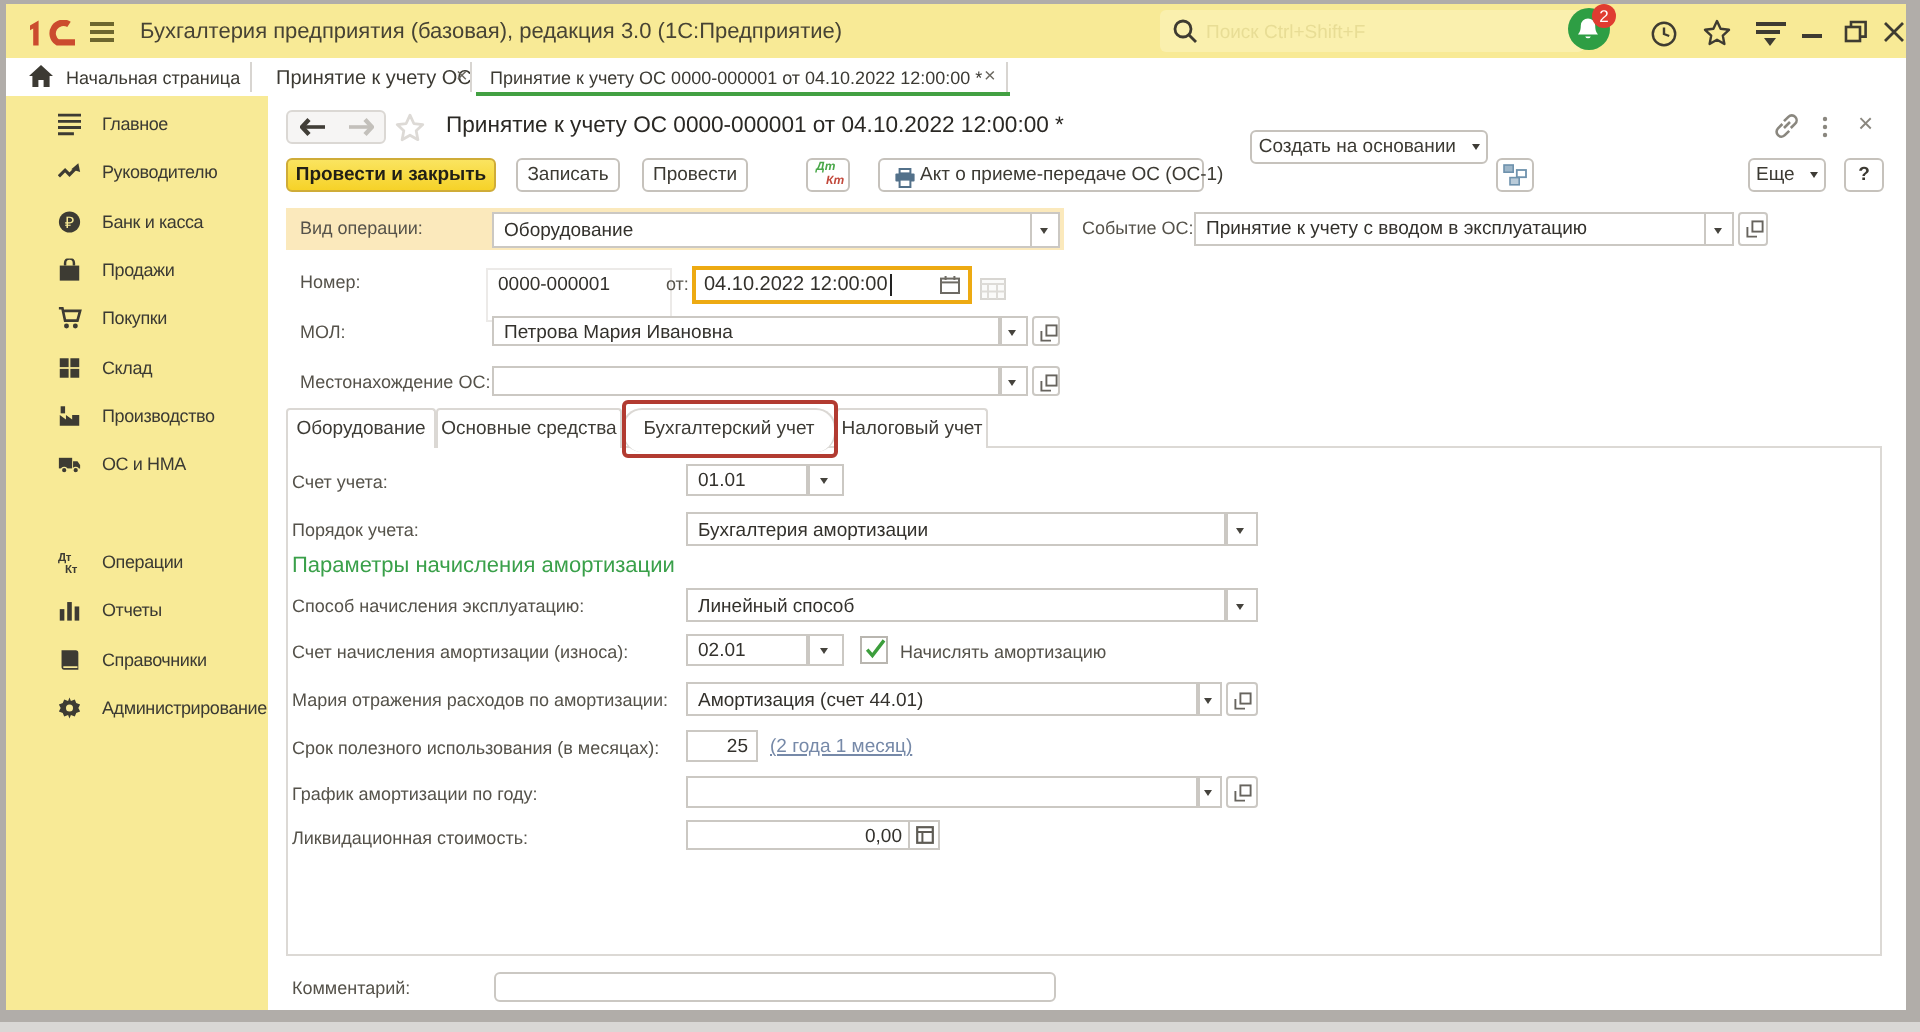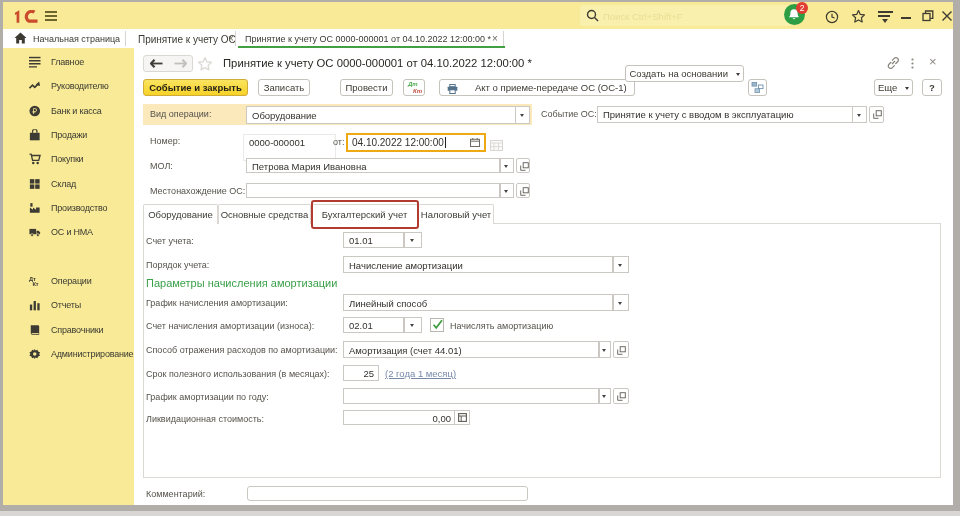--- a/index.html
+++ b/index.html
@@ -30,20 +30,21 @@
 <div class="abs" id="titlebar" style="left:3px; top:2px; width:950px; height:27px; background:#f8ea96;">
   <svg class="abs" style="left:12px; top:8px;" width="23" height="13" viewBox="0 0 23 13">
       <path d="M0 2.8 L4.3 0.2 L4.3 12.8 L1.6 12.8 L1.6 4.2 L0 5.1 Z" fill="#cb4b2e"></path>
       <path d="M19.5 2.2 A5.3 5.3 0 1 0 13.8 11.2 L22.5 11.2" fill="none" stroke="#cb4b2e" stroke-width="3.2"></path>
     </svg>
   <div class="abs" style="left:42px; top:9px; width:12px; height:11px;">
     <div style="height:2px; background:#6d662e; margin-bottom:2px;"></div>
     <div style="height:2px; background:#6d662e; margin-bottom:2px;"></div>
     <div style="height:2px; background:#6d662e;"></div>
   </div>
+  <div class="abs" style="left:67px; top:8px; font-size:11px; color:#474334;">Бухгалтерия предприятия (базовая), редакция 3.0  (1С:Предприятие)</div>
 
   <div class="abs" style="left:577px; top:3px; width:212px; height:21px; background:#faf0ae; border-radius:3px;"></div>
   <svg class="abs" style="left:583px; top:7px;" width="13" height="13" viewBox="0 0 13 13">
       <circle cx="5.5" cy="5.5" r="4" fill="none" stroke="#3e3b31" stroke-width="1.4"></circle>
       <line x1="8.5" y1="8.5" x2="12" y2="12" stroke="#3e3b31" stroke-width="1.4"></line>
     </svg>
   <div class="abs" style="left:600px; top:9px; font-size:9.5px; color:#e8dd95;">Поиск Ctrl+Shift+F</div>
 
   <div class="abs" style="left:781px; top:2px; width:21px; height:21px; border-radius:50%; background:#2e9e44;"></div>
   <svg class="abs" style="left:784px; top:5px;" width="14" height="15" viewBox="0 0 14 15">
@@ -196,28 +197,28 @@
   <svg class="abs" style="left:753px; top:9px;" width="13" height="12" viewBox="0 0 13 12">
       <path d="M5 7 L8 4 M4.2 5 L2 7.2 a2.4 2.4 0 0 0 3.4 3.4 L7.6 8.4 M8.4 7 L10.6 4.8 A2.4 2.4 0 0 0 7.2 1.4 L5 3.6" fill="none" stroke="#8a877f" stroke-width="1.3"></path>
     </svg>
   <svg class="abs" style="left:777px; top:10px;" width="3" height="11" viewBox="0 0 3 11">
       <circle cx="1.5" cy="1.5" r="1.1" fill="#8a877f"></circle>
       <circle cx="1.5" cy="5.5" r="1.1" fill="#8a877f"></circle>
       <circle cx="1.5" cy="9.5" r="1.1" fill="#8a877f"></circle>
     </svg>
   <div class="abs" style="left:795px; top:6px; font-size:13px; color:#8a877f;">×</div>
 
-  <div class="tbtn" style="left:9px; top:31px; width:105px; background:linear-gradient(#fae460,#f6d228); border-color:#cfac38; font-weight:bold; color:#211f16;">Событие и закрыть</div>
+  <div class="tbtn" style="left:9px; top:31px; width:105px; background:linear-gradient(#fae460,#f6d228); border-color:#cfac38; font-weight:bold; color:#211f16;">Провести и закрыть</div>
   <div class="tbtn" style="left:124px; top:31px; width:52px;">Записать</div>
-  <div class="tbtn" style="left:206px; top:31px; width:53px;">Провести</div>
+  <div class="tbtn" style="left:187px; top:31px; width:53px;">Провести</div>
   <div class="tbtn" style="left:269px; top:31px; width:22px;">
       <span style="position:absolute;left:4px;top:1px;font-size:6px;font-style:italic;font-weight:bold;color:#4aa84a;line-height:7px;">Дт</span>
       <span style="position:absolute;left:9px;top:8px;font-size:6px;font-style:italic;font-weight:bold;color:#c2493c;line-height:7px;">Кт</span>
     </div>
-  <div class="tbtn" style="left:305px; top:31px; width:196px; text-align:left; padding-left:35px;">Акт о приеме-передаче ОС (ОС-1)</div>
+  <div class="tbtn" style="left:305px; top:31px; width:163px; text-align:left; padding-left:20px;">Акт о приеме-передаче ОС (ОС-1)</div>
   <svg class="abs" style="left:313px; top:36px;" width="11" height="10" viewBox="0 0 11 10">
       <rect x="2.8" y="0.5" width="5.4" height="2.2" fill="none" stroke="#53718a" stroke-width="1"></rect>
       <rect x="0.7" y="2.7" width="9.6" height="4" fill="#53718a" rx="0.5"></rect>
       <rect x="2.8" y="5.8" width="5.4" height="3.7" fill="#fff" stroke="#53718a" stroke-width="1"></rect>
     </svg>
   <div class="tbtn" style="left:491px; top:17px; width:119px;">Создать на основании <span style="display:inline-block; width:0; height:0; border-left:2.8px solid transparent; border-right:2.8px solid transparent; border-top:3.8px solid #3e3c36; margin-left:5px; vertical-align:1px;"></span></div>
   <div class="tbtn" style="left:614px; top:31px; width:19px;"></div>
   <svg class="abs" style="left:617px; top:34px;" width="13" height="11" viewBox="0 0 13 11">
       <rect x="1" y="0.5" width="4.6" height="3.6" fill="#9db6c9" stroke="#6e92ad" stroke-width="0.8"></rect>
       <rect x="7.4" y="3" width="4.6" height="3.6" fill="none" stroke="#6e92ad" stroke-width="0.9"></rect>
@@ -281,51 +282,51 @@
   <div class="ob" style="left:382px; top:135px; width:14px; height:15px;">
       <svg style="position:absolute;left:2.5px;top:2.5px;" width="9" height="9" viewBox="0 0 9 9">
         <rect x="3.2" y="0.7" width="5.1" height="5.1" fill="none" stroke="#67645e" stroke-width="0.95"></rect>
         <path d="M5.5 8.3 H0.7 V3.5" fill="none" stroke="#67645e" stroke-width="0.95"></path>
       </svg>
     </div>
 
   <div class="abs" style="left:9px; top:175px; width:798px; height:255px; border:1px solid #dcd9d5; background:#fff;"></div>
   <div class="itab" style="left:9px; width:75px;">Оборудование</div>
   <div class="itab" style="left:84px; width:93px;">Основные средства</div>
-  <div class="itab" style="left:177px; width:107px; height:22px; z-index:3;">Бухгалтерский учет</div>
+  <div class="itab" style="left:177px; width:107px; height:22px; z-index:3;border-radius:10px;">Бухгалтерский учет</div>
   <div class="itab" style="left:284px; width:76px;">Налоговый учет</div>
   <div class="abs" style="left:177px; top:152px; width:108px; height:29px; border:2px solid #b23b31; border-radius:3px; z-index:4;"></div>
 
   <div class="abs lbl" style="left:12px; top:188px;">Счет учета:</div>
   <div class="inp" style="left:209px; top:184px; width:61px; height:16px;">
       <span class="val" style="position:absolute; left:5px; top:2px;">01.01</span>
     </div>
   <div class="dd" style="left:270px; top:184px; width:18px; height:16px;"></div>
   <div class="abs lbl" style="left:12px; top:212px;">Порядок учета:</div>
   <div class="inp" style="left:209px; top:208px; width:270px; height:17px;">
-      <span class="val" style="position:absolute; left:5px; top:2.5px;">Начисление амортизации</span>
+      <span class="val" style="position:absolute; left:5px; top:2.5px;">Бухгалтерия амортизации</span>
     </div>
   <div class="dd" style="left:479px; top:208px; width:16px; height:17px;"></div>
   <div class="abs" style="left:12px; top:229px; font-size:11px; color:#3aa04a;">Параметры начисления амортизации</div>
-  <div class="abs lbl" style="left:12px; top:250px;">График начисления амортизации:</div>
+  <div class="abs lbl" style="left:12px; top:250px;">Способ начисления эксплуатацию:</div>
   <div class="inp" style="left:209px; top:246px; width:270px; height:17px;">
       <span class="val" style="position:absolute; left:5px; top:2.5px;">Линейный способ</span>
     </div>
   <div class="dd" style="left:479px; top:246px; width:16px; height:17px;"></div>
   <div class="abs lbl" style="left:12px; top:273px;">Счет начисления амортизации (износа):</div>
   <div class="inp" style="left:209px; top:269px; width:61px; height:16px;">
       <span class="val" style="position:absolute; left:5px; top:2px;">02.01</span>
     </div>
   <div class="dd" style="left:270px; top:269px; width:18px; height:16px;"></div>
   <div class="abs" style="left:296px; top:270px; width:14px; height:14px; background:#fff; border:1px solid #b9b6b0;"></div>
   <svg class="abs" style="left:297px; top:270px;" width="13" height="13" viewBox="0 0 13 13">
       <path d="M2.6 6.8 L5.2 9.8 L11 2.2" fill="none" stroke="#3c9e3c" stroke-width="1.7"></path>
     </svg>
   <div class="abs lbl" style="left:316px; top:273px;">Начислять амортизацию</div>
-  <div class="abs lbl" style="left:12px; top:297px;">Способ отражения расходов по амортизации:</div>
+  <div class="abs lbl" style="left:12px; top:297px;">Мария отражения расходов по амортизации:</div>
   <div class="inp" style="left:209px; top:293px; width:256px; height:17px;">
       <span class="val" style="position:absolute; left:5px; top:2.5px;">Амортизация (счет 44.01)</span>
     </div>
   <div class="dd" style="left:465px; top:293px; width:12px; height:17px;"></div>
   <div class="ob" style="left:479px; top:293px; width:16px; height:17px;">
       <svg style="position:absolute;left:3px;top:3.5px;" width="9" height="9" viewBox="0 0 9 9">
         <rect x="3.2" y="0.7" width="5.1" height="5.1" fill="none" stroke="#67645e" stroke-width="0.95"></rect>
         <path d="M5.5 8.3 H0.7 V3.5" fill="none" stroke="#67645e" stroke-width="0.95"></path>
       </svg>
     </div>

